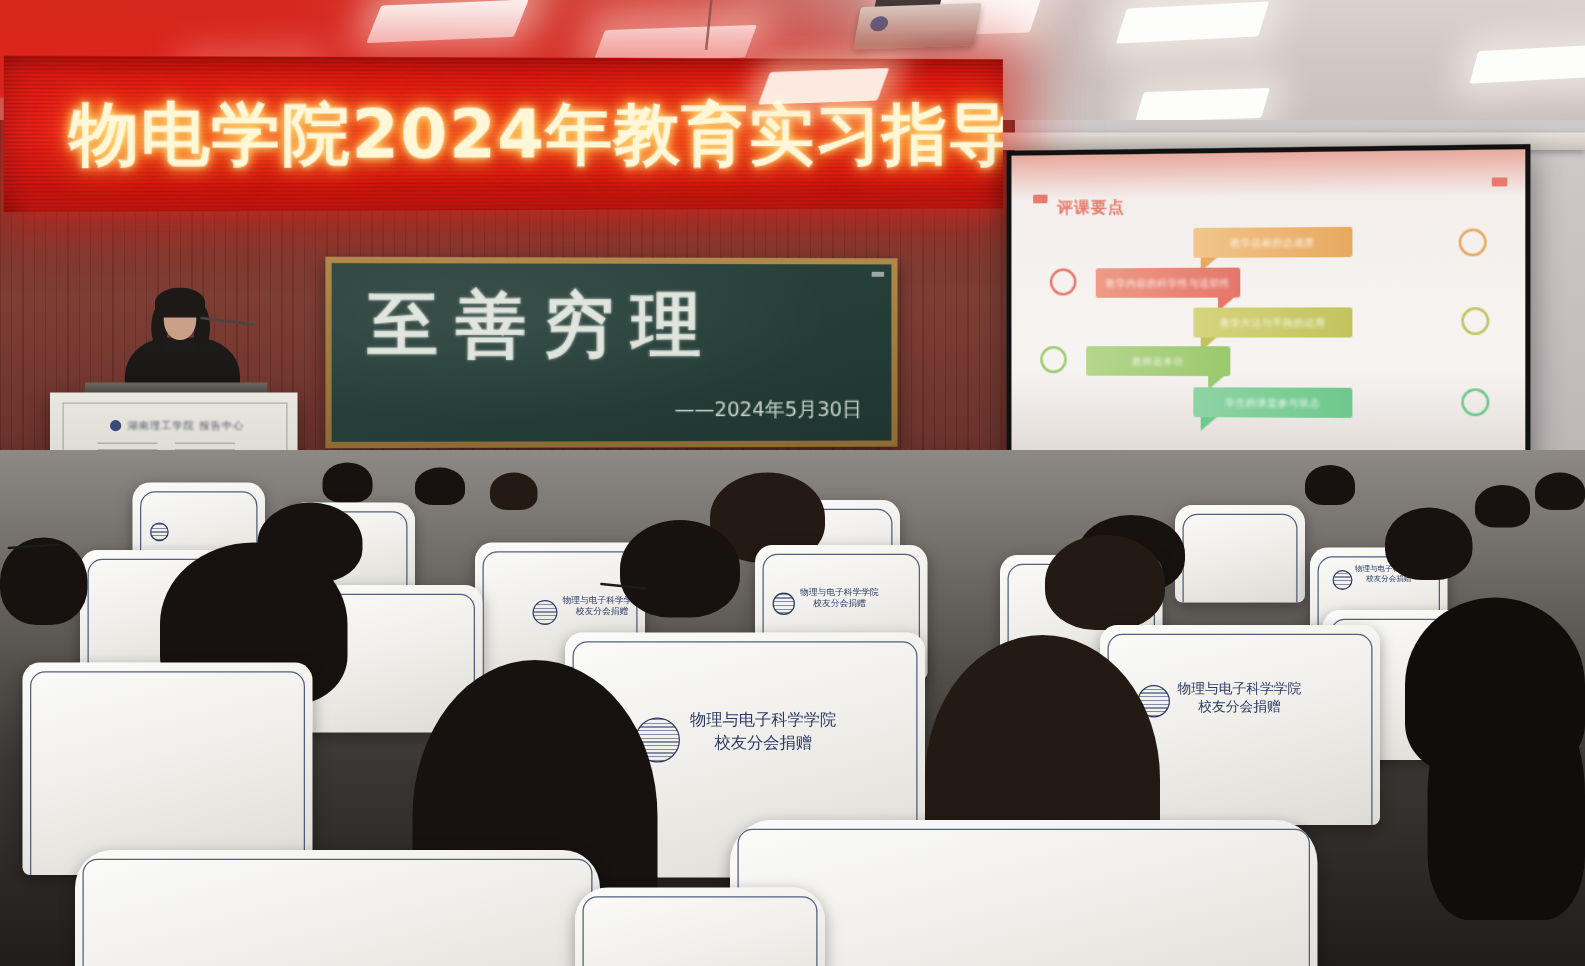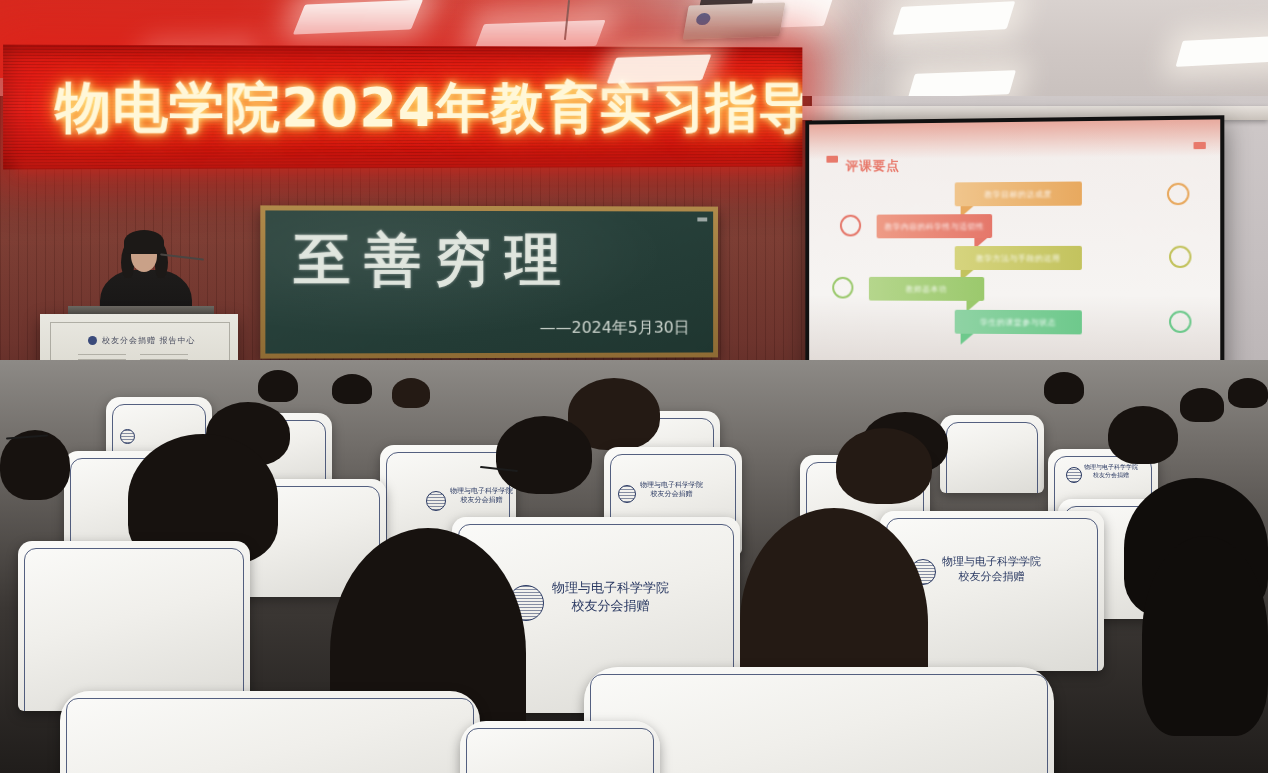--- a/index.html
+++ b/index.html
@@ -264,21 +264,20 @@
   .floor-dark{
     position:absolute;left:0;top:0;width:1268px;height:413px;
     background:linear-gradient(180deg,#8d8a86 0%,#6f6b67 22%,#3b3734 60%,#201d1b 100%);
   }
   .chair{
     position:absolute;
     background:linear-gradient(165deg,#fbfbf9 0%,#f0efeb 45%,#dcdbd6 100%);
     border-radius:14px 14px 6px 6px;
     box-shadow:0 4px 12px rgba(0,0,0,.35);
     overflow:hidden;
-    margin-top:11px;
   }
   .chair:before{
     content:"";position:absolute;left:6px;top:7px;right:6px;bottom:-30px;
     border:1.6px solid #2b3a63;border-radius:12px;opacity:.8;
   }
   .chair-logo{
     position:absolute;border-radius:50%;
     border:1.6px solid #2b3a63;
     background:
       repeating-linear-gradient(0deg, rgba(43,58,99,.55) 0px, rgba(43,58,99,.55) 1px, rgba(255,255,255,0) 1px, rgba(255,255,255,0) 3px);
@@ -386,21 +385,21 @@
   <div class="speaker-hair-l"></div>
   <div class="speaker-hair-r"></div>
   <div class="speaker-face"></div>
   <div class="speaker-hair-top"></div>
   <div class="mic-boom"></div>
 
   <div class="podium-top"></div>
   <div class="podium"></div>
   <div class="podium-panel"></div>
   <div class="podium-logo"></div>
-  <div class="podium-text">校友分会捐赠  报告中心</div>
+  <div class="podium-text">湖南理工学院  报告中心</div>
   <div class="podium-vent pv1"></div>
   <div class="podium-vent pv2"></div>
 
   <div class="audience">
     <div class="floor-dark"></div>
 
     <div class="head short" style="left:258px;top:10px;width:40px;height:32px;"></div>
     <div class="head short" style="left:332px;top:14px;width:40px;height:30px;"></div>
     <div class="head short brown" style="left:392px;top:18px;width:38px;height:30px;"></div>
     <div class="head short" style="left:1044px;top:12px;width:40px;height:32px;"></div>

